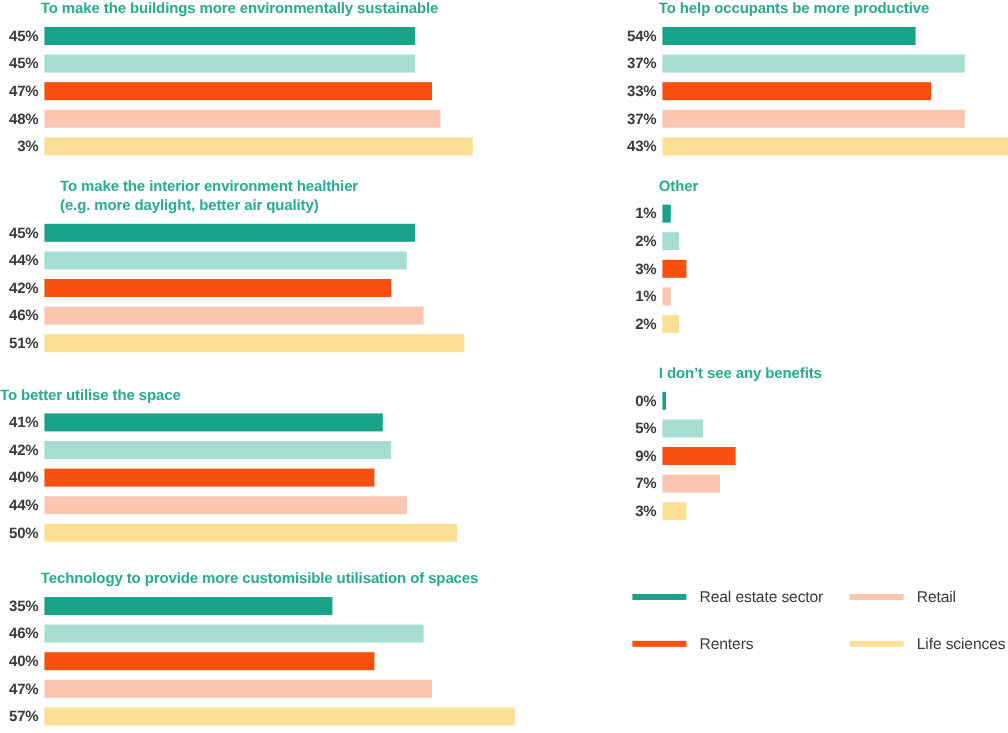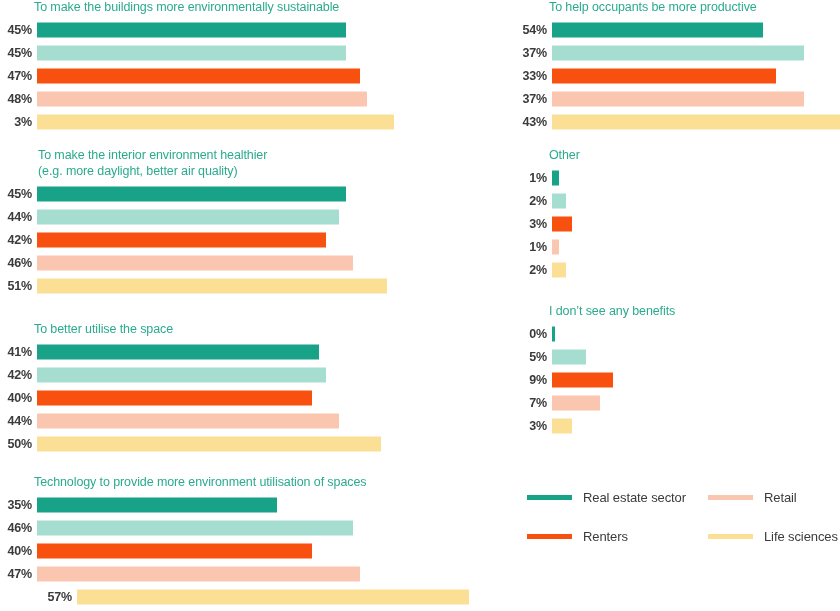--- a/index.html
+++ b/index.html
@@ -9,21 +9,21 @@
     font-family:"Liberation Sans","DejaVu Sans",sans-serif;
     position:relative;
     overflow:hidden;
   }
   .canvas{position:relative;width:840px;height:611px;}
 
   
   .panel{position:absolute;}
   .panel-title{
     color:#2aab8f;
-    font-weight:normal;
+    font-weight:bold;
     font-size:12.5px;
     line-height:15.5px;
     letter-spacing:-0.1px;
     white-space:pre-line;
     margin:0 0 3px 0;
   }
   .rows{position:relative;}
   .row{
     display:flex;
     align-items:center;
@@ -107,21 +107,21 @@
           </div>
           <div class="row">
             <div class="row-label" style="width: 32px;">3%</div>
             <div class="bar-wrap">
               <div class="bar" title="Life sciences: 52%" style="width: 357.24px; background: rgb(250, 223, 149);"></div>
             </div>
           </div>
         </div>
       </div>
       <div class="panel" style="left: 0px; top: 148px; width: 445px;">
-        <div class="panel-title" style="margin-left: 38px;">To make the interior environment healthier
+        <div class="panel-title" style="margin-left: 50px;">To make the interior environment healthier
 (e.g. more daylight, better air quality)</div>
         <div class="rows">
           <div class="row">
             <div class="row-label" style="width: 32px;">45%</div>
             <div class="bar-wrap">
               <div class="bar" title="Real estate sector: 45%" style="width: 309.15px; background: rgb(24, 162, 135);"></div>
             </div>
           </div>
           <div class="row">
             <div class="row-label" style="width: 32px;">44%</div>
@@ -143,21 +143,21 @@
           </div>
           <div class="row">
             <div class="row-label" style="width: 32px;">51%</div>
             <div class="bar-wrap">
               <div class="bar" title="Life sciences: 51%" style="width: 350.37px; background: rgb(250, 223, 149);"></div>
             </div>
           </div>
         </div>
       </div>
       <div class="panel" style="left: 0px; top: 322px; width: 445px;">
-        <div class="panel-title" style="margin-left: 34px;">To better utilise the space</div>
+        <div class="panel-title" style="">To better utilise the space</div>
         <div class="rows">
           <div class="row">
             <div class="row-label" style="width: 32px;">41%</div>
             <div class="bar-wrap">
               <div class="bar" title="Real estate sector: 41%" style="width: 281.67px; background: rgb(24, 162, 135);"></div>
             </div>
           </div>
           <div class="row">
             <div class="row-label" style="width: 32px;">42%</div>
             <div class="bar-wrap">
@@ -178,21 +178,21 @@
           </div>
           <div class="row">
             <div class="row-label" style="width: 32px;">50%</div>
             <div class="bar-wrap">
               <div class="bar" title="Life sciences: 50%" style="width: 343.5px; background: rgb(250, 223, 149);"></div>
             </div>
           </div>
         </div>
       </div>
       <div class="panel" style="left: 0px; top: 475px; width: 475px;">
-        <div class="panel-title" style="margin-left: 34px;">Technology to provide more environment utilisation of spaces</div>
+        <div class="panel-title" style="margin-left: 34px;">Technology to provide more customisible utilisation of spaces</div>
         <div class="rows">
           <div class="row">
             <div class="row-label" style="width: 32px; text-align: right;">35%</div>
             <div class="bar-wrap">
               <div class="bar" title="Real estate sector: 35%" style="width: 240.45px; background: rgb(24, 162, 135);"></div>
             </div>
           </div>
           <div class="row">
             <div class="row-label" style="width: 32px;">46%</div>
             <div class="bar-wrap">
@@ -205,21 +205,21 @@
               <div class="bar" title="Renters: 40%" style="width: 274.8px; background: rgb(248, 80, 15);"></div>
             </div>
           </div>
           <div class="row">
             <div class="row-label" style="width: 32px;">47%</div>
             <div class="bar-wrap">
               <div class="bar" title="Retail: 47%" style="width: 322.89px; background: rgb(251, 198, 176);"></div>
             </div>
           </div>
           <div class="row">
-            <div class="row-label" style="width: 32px; margin-left: 40px;">57%</div>
+            <div class="row-label" style="width: 32px;">57%</div>
             <div class="bar-wrap">
               <div class="bar" title="Life sciences: 57%" style="width: 391.59px; background: rgb(250, 223, 149);"></div>
             </div>
           </div>
         </div>
       </div>
       <div class="panel" style="left: 515px; top: 0px; width: 327px;">
         <div class="panel-title" style="margin-left: 34px;">To help occupants be more productive</div>
         <div class="rows">
           <div class="row">

